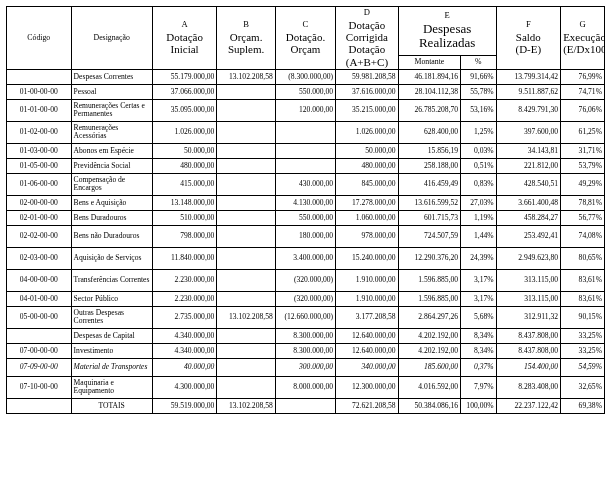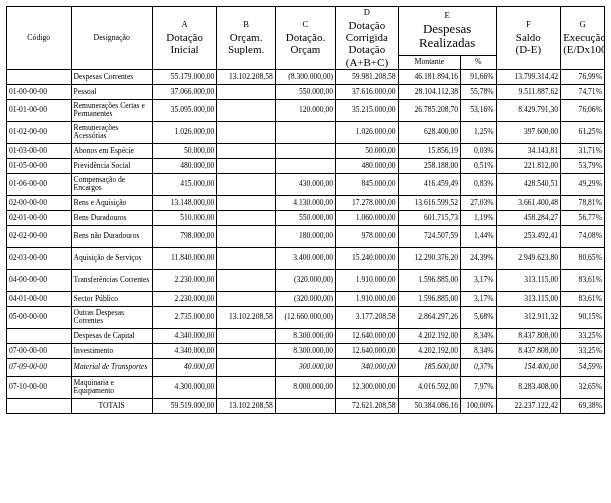--- a/index.html
+++ b/index.html
@@ -61,21 +61,21 @@
   col.c-a        { width: 62px; }
   col.c-b        { width: 56px; }
   col.c-c        { width: 58px; }
   col.c-d        { width: 60px; }
   col.c-mont     { width: 60px; }
   col.c-pct      { width: 34px; }
   col.c-saldo    { width: 62px; }
   col.c-exec     { width: 42px; }
 
   td.codigo {
-    text-align: left;
+    text-align: center;
     padding-left: 3px;
     font-size: 7.6px;
     white-space: nowrap;
   }
   td.desig {
     text-align: left;
     padding-left: 3px;
     font-size: 7.6px;
     margin-left: 45px;
   }

